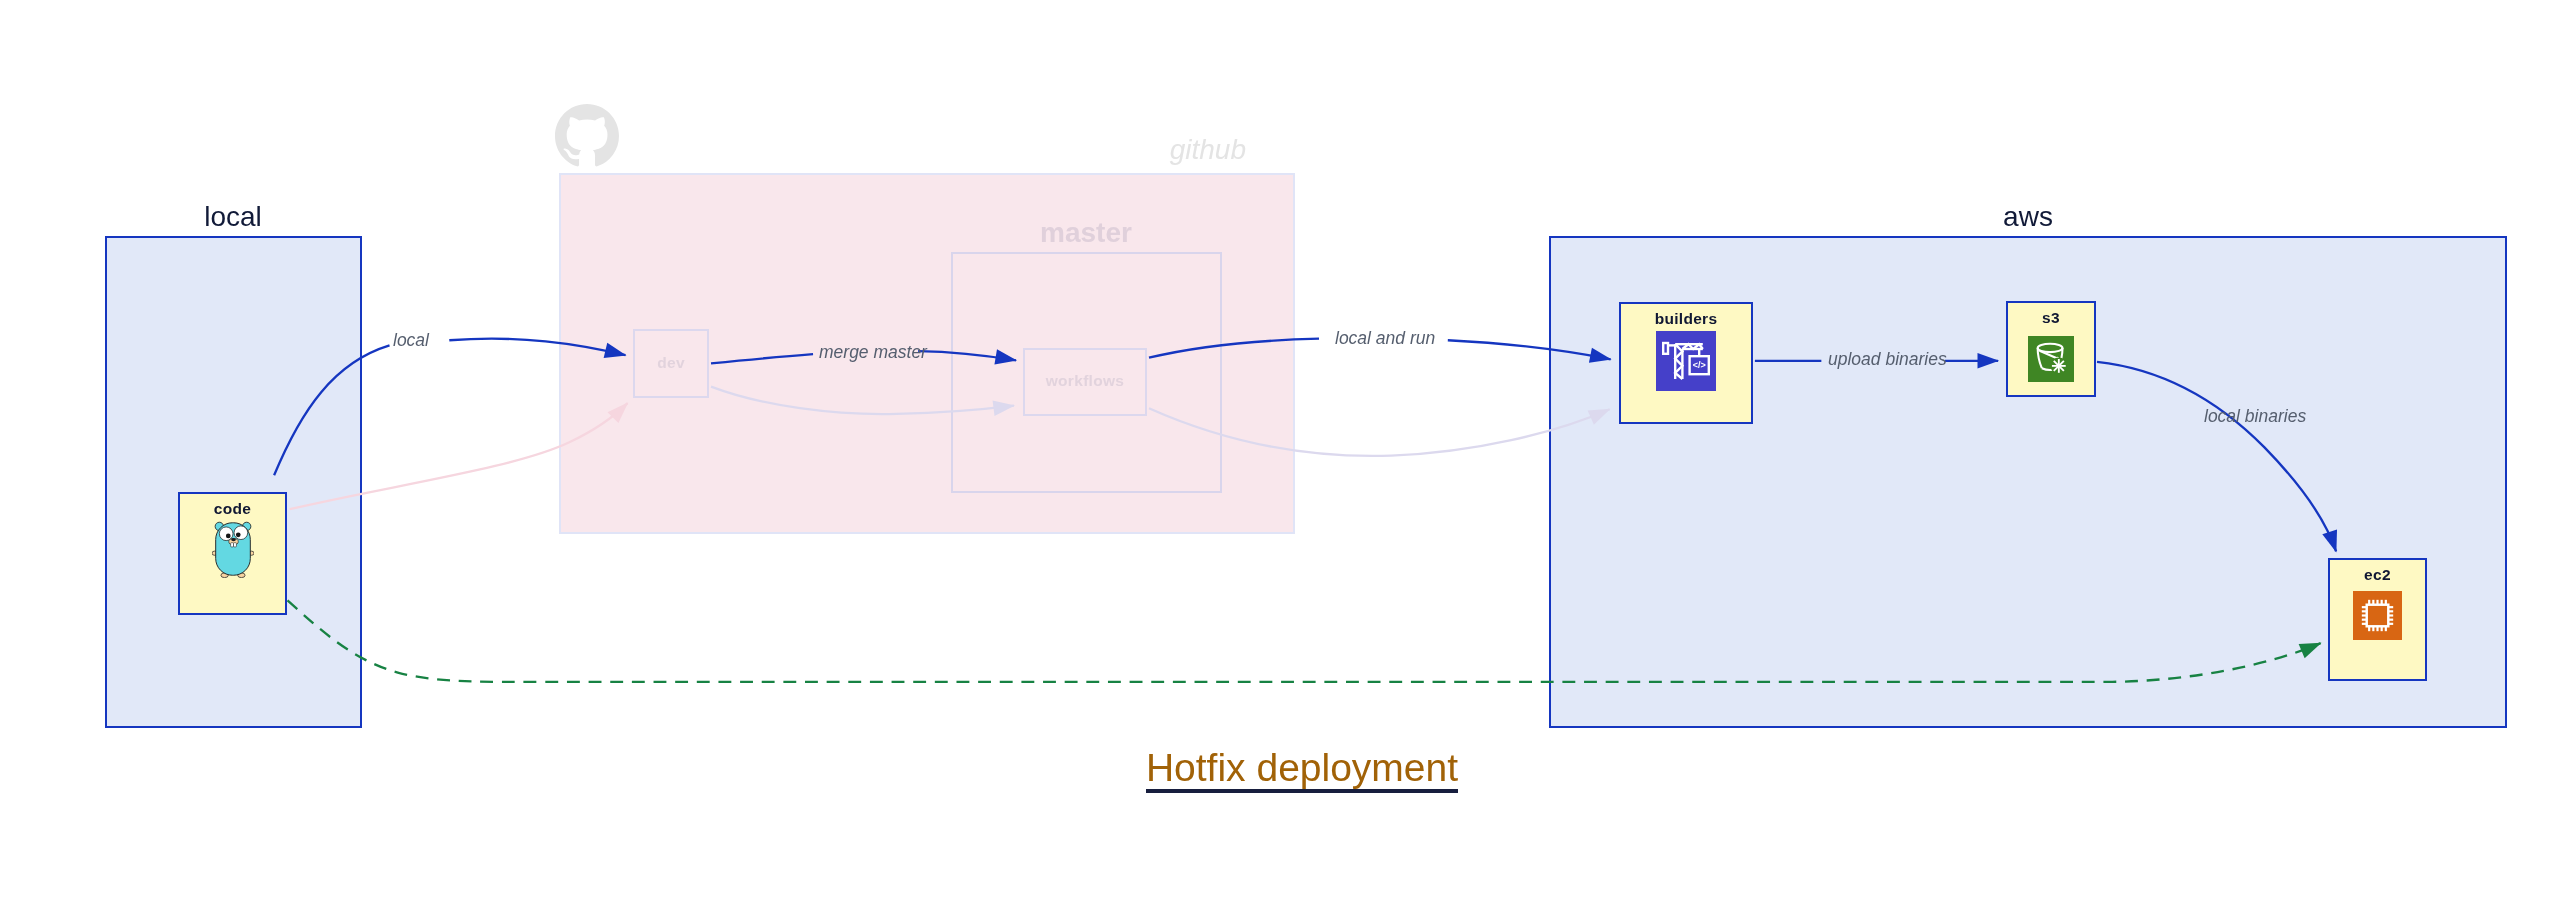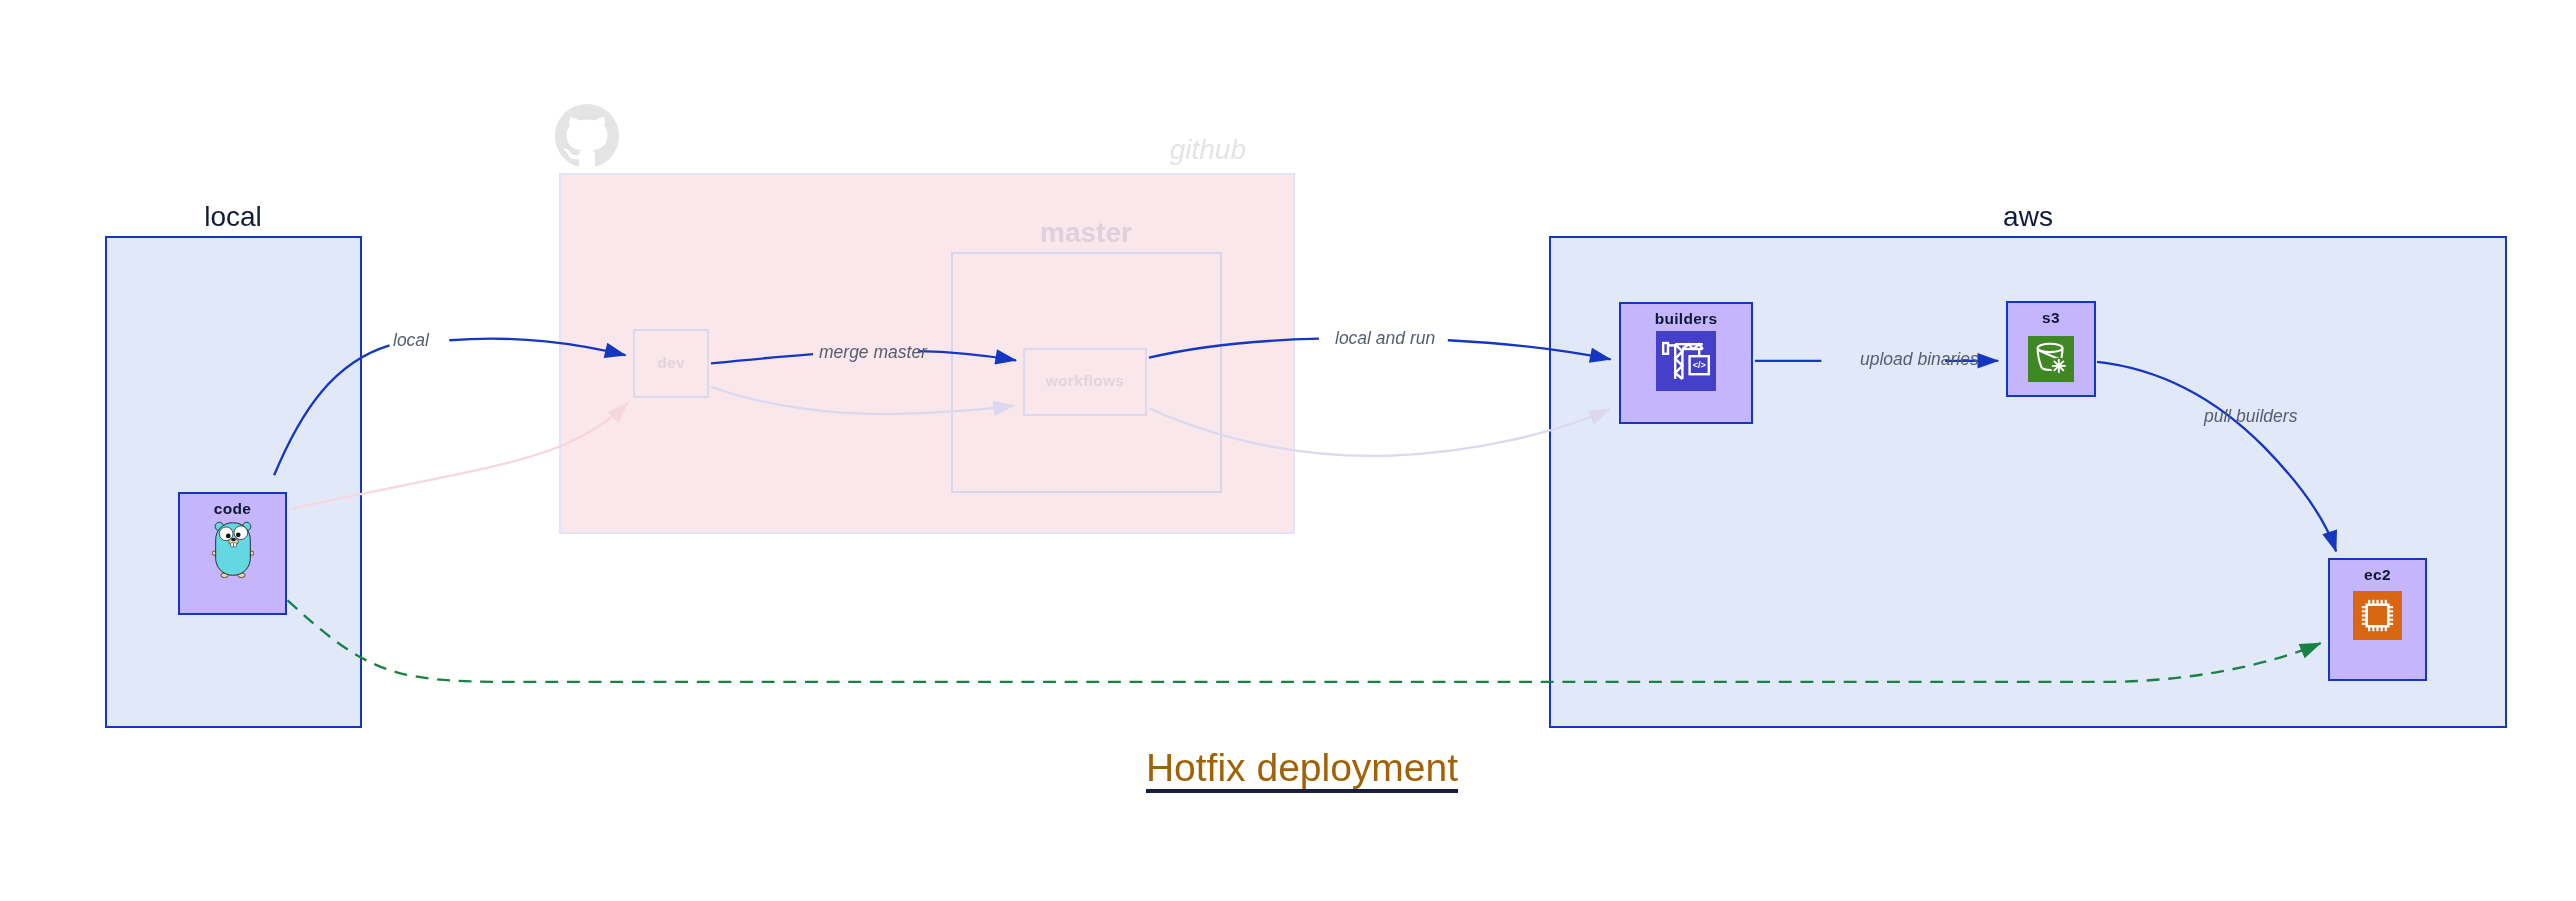--- a/index.html
+++ b/index.html
@@ -8,21 +8,21 @@
   
   .container{position:absolute;box-sizing:border-box;}
   .c-blue{background:#e1e8f8;border:2.6px solid #1536c0;z-index:1;}
   .c-pink{background:#f9e7ec;border:2.1px solid #e0e4f7;z-index:1;}
   .c-master{background:transparent;border:2.1px solid #d9d5ec;z-index:1;}
   .c-label{position:absolute;font-size:28px;color:#111a38;text-align:center;z-index:4;white-space:nowrap;}
   .c-label-faded-pink{color:#e0d0db;font-weight:bold;}
   .c-label-gray{color:#e4e4e4;}
   
   .node{position:absolute;box-sizing:border-box;z-index:3;text-align:center;}
-  .n-blue{background:#c4b5fd;border:2.6px solid #1536c0;}
+  .n-blue{background:#fef9c3;border:2.6px solid #1536c0;}
   .n-faded{background:transparent;border:2.1px solid #dcd8ee;}
   .nlabel{font-size:15.5px;font-weight:bold;color:#101733;margin-top:6.2px;letter-spacing:0.3px;}
   .nlabel-faded{color:#e2d3dd;position:absolute;left:0;right:0;top:50%;transform:translateY(-55%);margin:0;}
   .nicon{display:block;margin:0 auto;}
   
   .edges{position:absolute;left:0;top:0;z-index:2;}
   .e-label{position:absolute;font-size:17.5px;font-style:italic;color:#555e6e;z-index:4;white-space:nowrap;}
   
   .title{position:absolute;left:0;right:0;top:746px;text-align:center;z-index:4;}
   .title span{font-size:39px;color:#a16207;border-bottom:4.6px solid #171e3e;padding-bottom:0;}
@@ -84,22 +84,22 @@
     <path d="M 3775 700 L 3878 700" fill="none" stroke="#1536c0" stroke-width="4.5" marker-end="url(#arr-blue)"></path>
 
     <path d="M 4070 702 C 4190 715 4300 772 4395 868 C 4470 945 4516 1015 4534 1070" fill="none" stroke="#1536c0" stroke-width="4.5" marker-end="url(#arr-blue)"></path>
 
     <path d="M 558 1165 C 628 1228 688 1282 772 1305 C 852 1326 950 1323 1060 1323 L 4100 1323 C 4250 1321 4400 1292 4504 1248" fill="none" stroke="#178243" stroke-width="4.5" stroke-dasharray="25 17" marker-end="url(#arr-green)"></path>
   </svg>
 
   <div class="e-label" style="left:393px;top:330px;">local</div>
   <div class="e-label" style="left:819px;top:342px;">merge master</div>
   <div class="e-label" style="left:1335px;top:328px;">local and run</div>
-  <div class="e-label" style="left:1828px;top:349px;margin-left:32px;">upload binaries</div>
-  <div class="e-label" style="left:2204px;top:406px;">pull builders</div>
+  <div class="e-label" style="left:1828px;top:349px;">upload binaries</div>
+  <div class="e-label" style="left:2204px;top:406px;">local binaries</div>
 
   <div class="node n-blue" style="left:178px;top:492px;width:109px;height:123px;">
     <div class="nlabel">code</div>
     <svg class="nicon" width="42" height="58" viewBox="0 0 80 110" style="margin-top:2.1px;">
       <circle cx="14" cy="12" r="8" fill="#63d8e2" stroke="#232323" stroke-width="1.6"></circle>
       <circle cx="66" cy="12" r="8" fill="#63d8e2" stroke="#232323" stroke-width="1.6"></circle>
       <ellipse cx="5" cy="63" rx="5" ry="4" fill="#f7d3a0" stroke="#232323" stroke-width="1.4"></ellipse>
       <ellipse cx="75" cy="63" rx="5" ry="4" fill="#f7d3a0" stroke="#232323" stroke-width="1.4"></ellipse>
       <ellipse cx="24" cy="105" rx="7" ry="4.5" fill="#f7d3a0" stroke="#232323" stroke-width="1.4"></ellipse>
       <ellipse cx="56" cy="105" rx="7" ry="4.5" fill="#f7d3a0" stroke="#232323" stroke-width="1.4"></ellipse>

